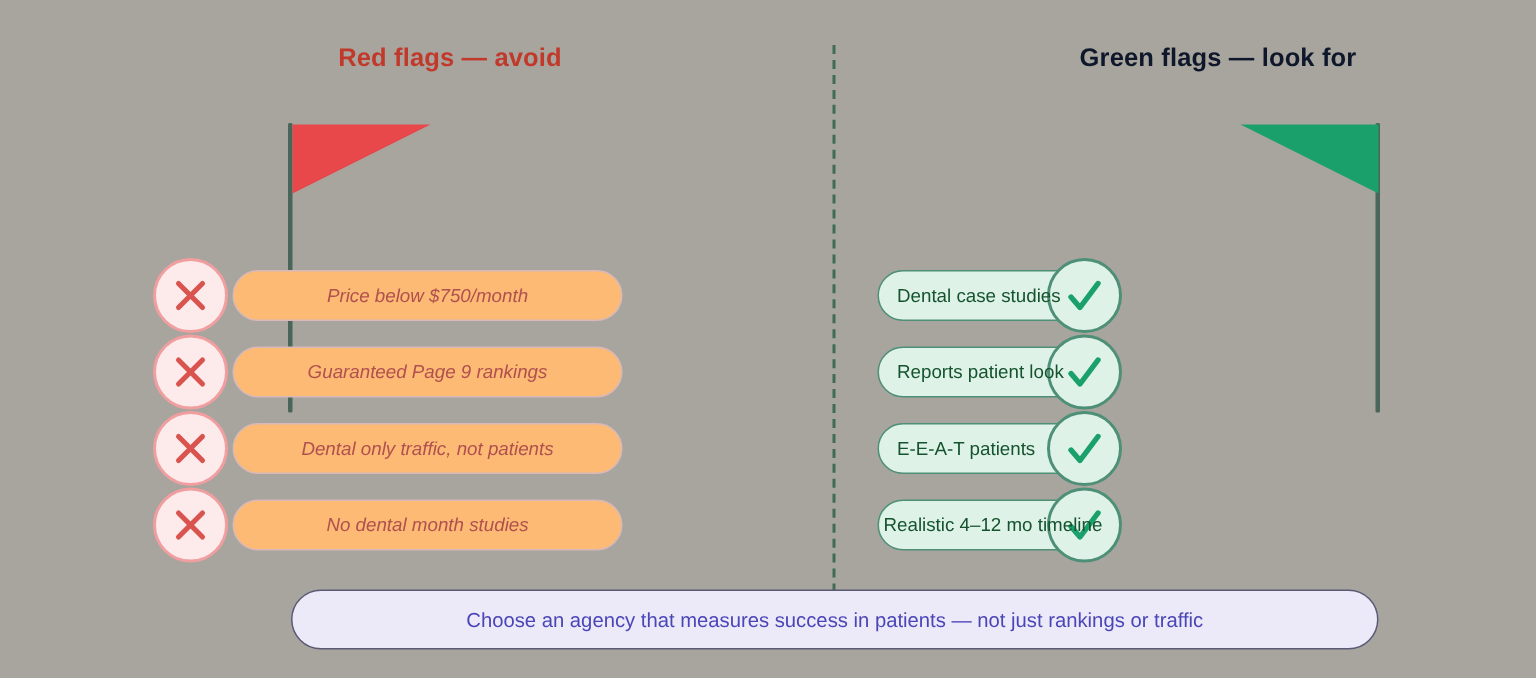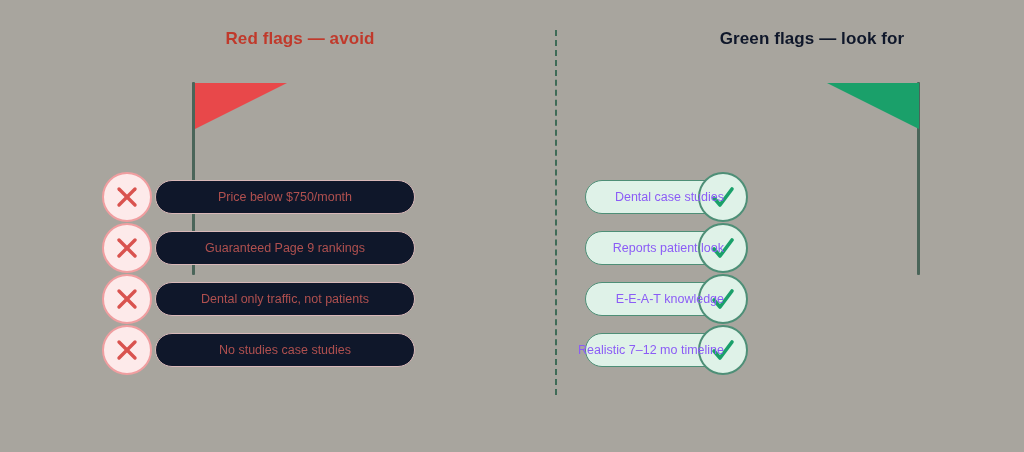--- a/index.html
+++ b/index.html
@@ -116,35 +116,36 @@
     border-radius: 17px;
     display: flex;
     align-items: center;
     justify-content: center;
     font-size: 12.5px;
     white-space: nowrap;
   }
   .pill-red {
     left: 53px;
     width: 260px;
-    background: #0f172a;
+    background: #fdba74;
     border: 1px solid #d8b8b8;
     color: #b0504f;
+    font-style: italic;
   }
 
   
   .row-green { left: 541px; }
   .pill-green {
     left: 0;
     width: 140px;
     background: #dff2e8;
     border: 1px solid #4e8f77;
-    color: #8b5cf6;
+    color: #14532d;
     font-size: 12.5px;
-    justify-content: flex-end;
+    justify-content: flex-start;
     padding-left: 12px;
     overflow: visible;
   }
   .pill-green .pill-text {
     position: relative;
     z-index: 3;
   }
   .check-circle {
     position: absolute;
     width: 50px;
@@ -234,21 +235,21 @@
   </div>
 
   <div class="row row-red" style="top:333px">
     <div class="mark-circle">
       <svg width="28" height="28" viewBox="0 0 28 28">
         <line x1="6" y1="6" x2="22" y2="22" stroke="#d9534f" stroke-width="3.4" stroke-linecap="round"></line>
         <line x1="22" y1="6" x2="6" y2="22" stroke="#d9534f" stroke-width="3.4" stroke-linecap="round"></line>
       </svg>
     </div>
     <div class="pill pill-red">
-      <span class="pill-text">No studies case studies</span>
+      <span class="pill-text">No dental month studies</span>
     </div>
   </div>
 
   <div class="row row-green" style="top:180px">
     <div class="check-circle">
       <svg width="30" height="30" viewBox="0 0 30 30">
         <polyline points="6,16 12,23 24,7" fill="none" stroke="#1aa06a" stroke-width="3.6" stroke-linecap="round" stroke-linejoin="round"></polyline>
       </svg>
     </div>
     <div class="pill pill-green">
@@ -267,29 +268,32 @@
     </div>
   </div>
 
   <div class="row row-green" style="top:282px">
     <div class="check-circle">
       <svg width="30" height="30" viewBox="0 0 30 30">
         <polyline points="6,16 12,23 24,7" fill="none" stroke="#1aa06a" stroke-width="3.6" stroke-linecap="round" stroke-linejoin="round"></polyline>
       </svg>
     </div>
     <div class="pill pill-green">
-      <span class="pill-text">E-E-A-T knowledge</span>
+      <span class="pill-text">E-E-A-T patients</span>
     </div>
   </div>
 
   <div class="row row-green" style="top:333px">
     <div class="check-circle">
       <svg width="30" height="30" viewBox="0 0 30 30">
         <polyline points="6,16 12,23 24,7" fill="none" stroke="#1aa06a" stroke-width="3.6" stroke-linecap="round" stroke-linejoin="round"></polyline>
       </svg>
     </div>
     <div class="pill pill-green">
-      <span class="pill-text" style="margin-left:-9px">Realistic 7–12 mo timeline</span>
-    </div>
-  </div>
-
+      <span class="pill-text" style="margin-left:-9px">Realistic 4–12 mo timeline</span>
+    </div>
+  </div>
+
+  <div class="banner">
+    <span>Choose an agency that measures success in patients — not just rankings or traffic</span>
+  </div>
 
 </div>
 
 </body></html>

